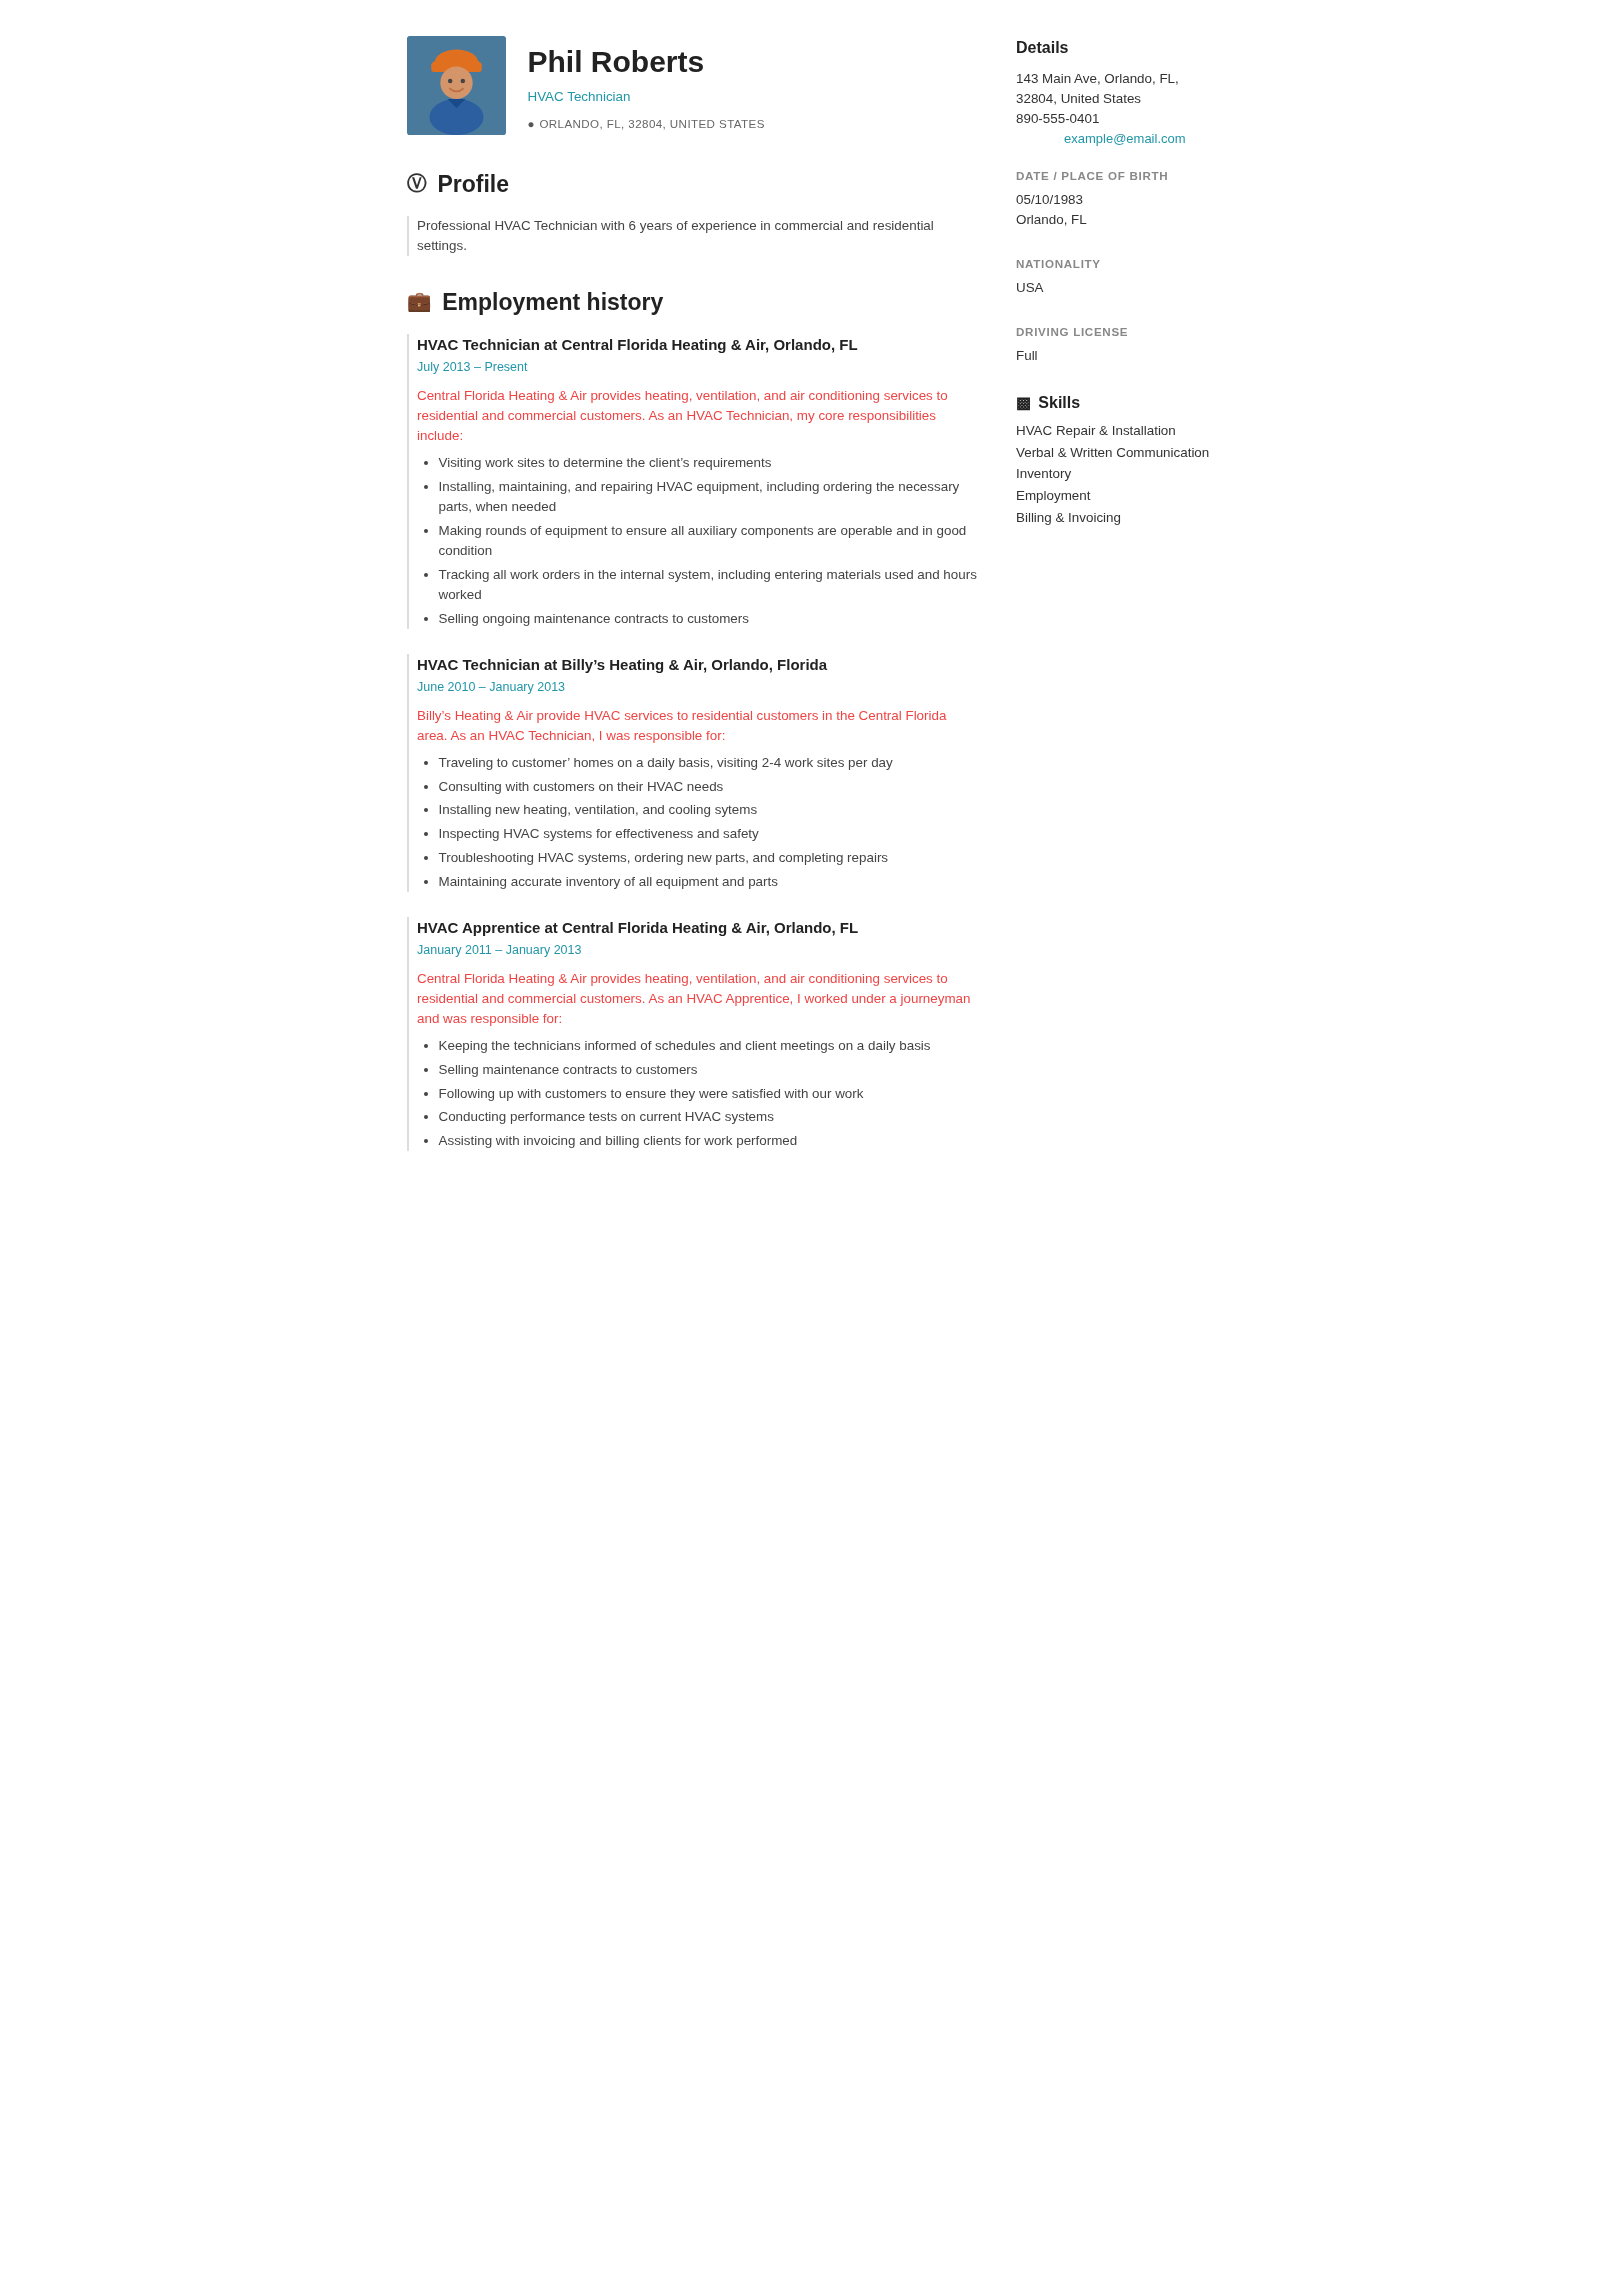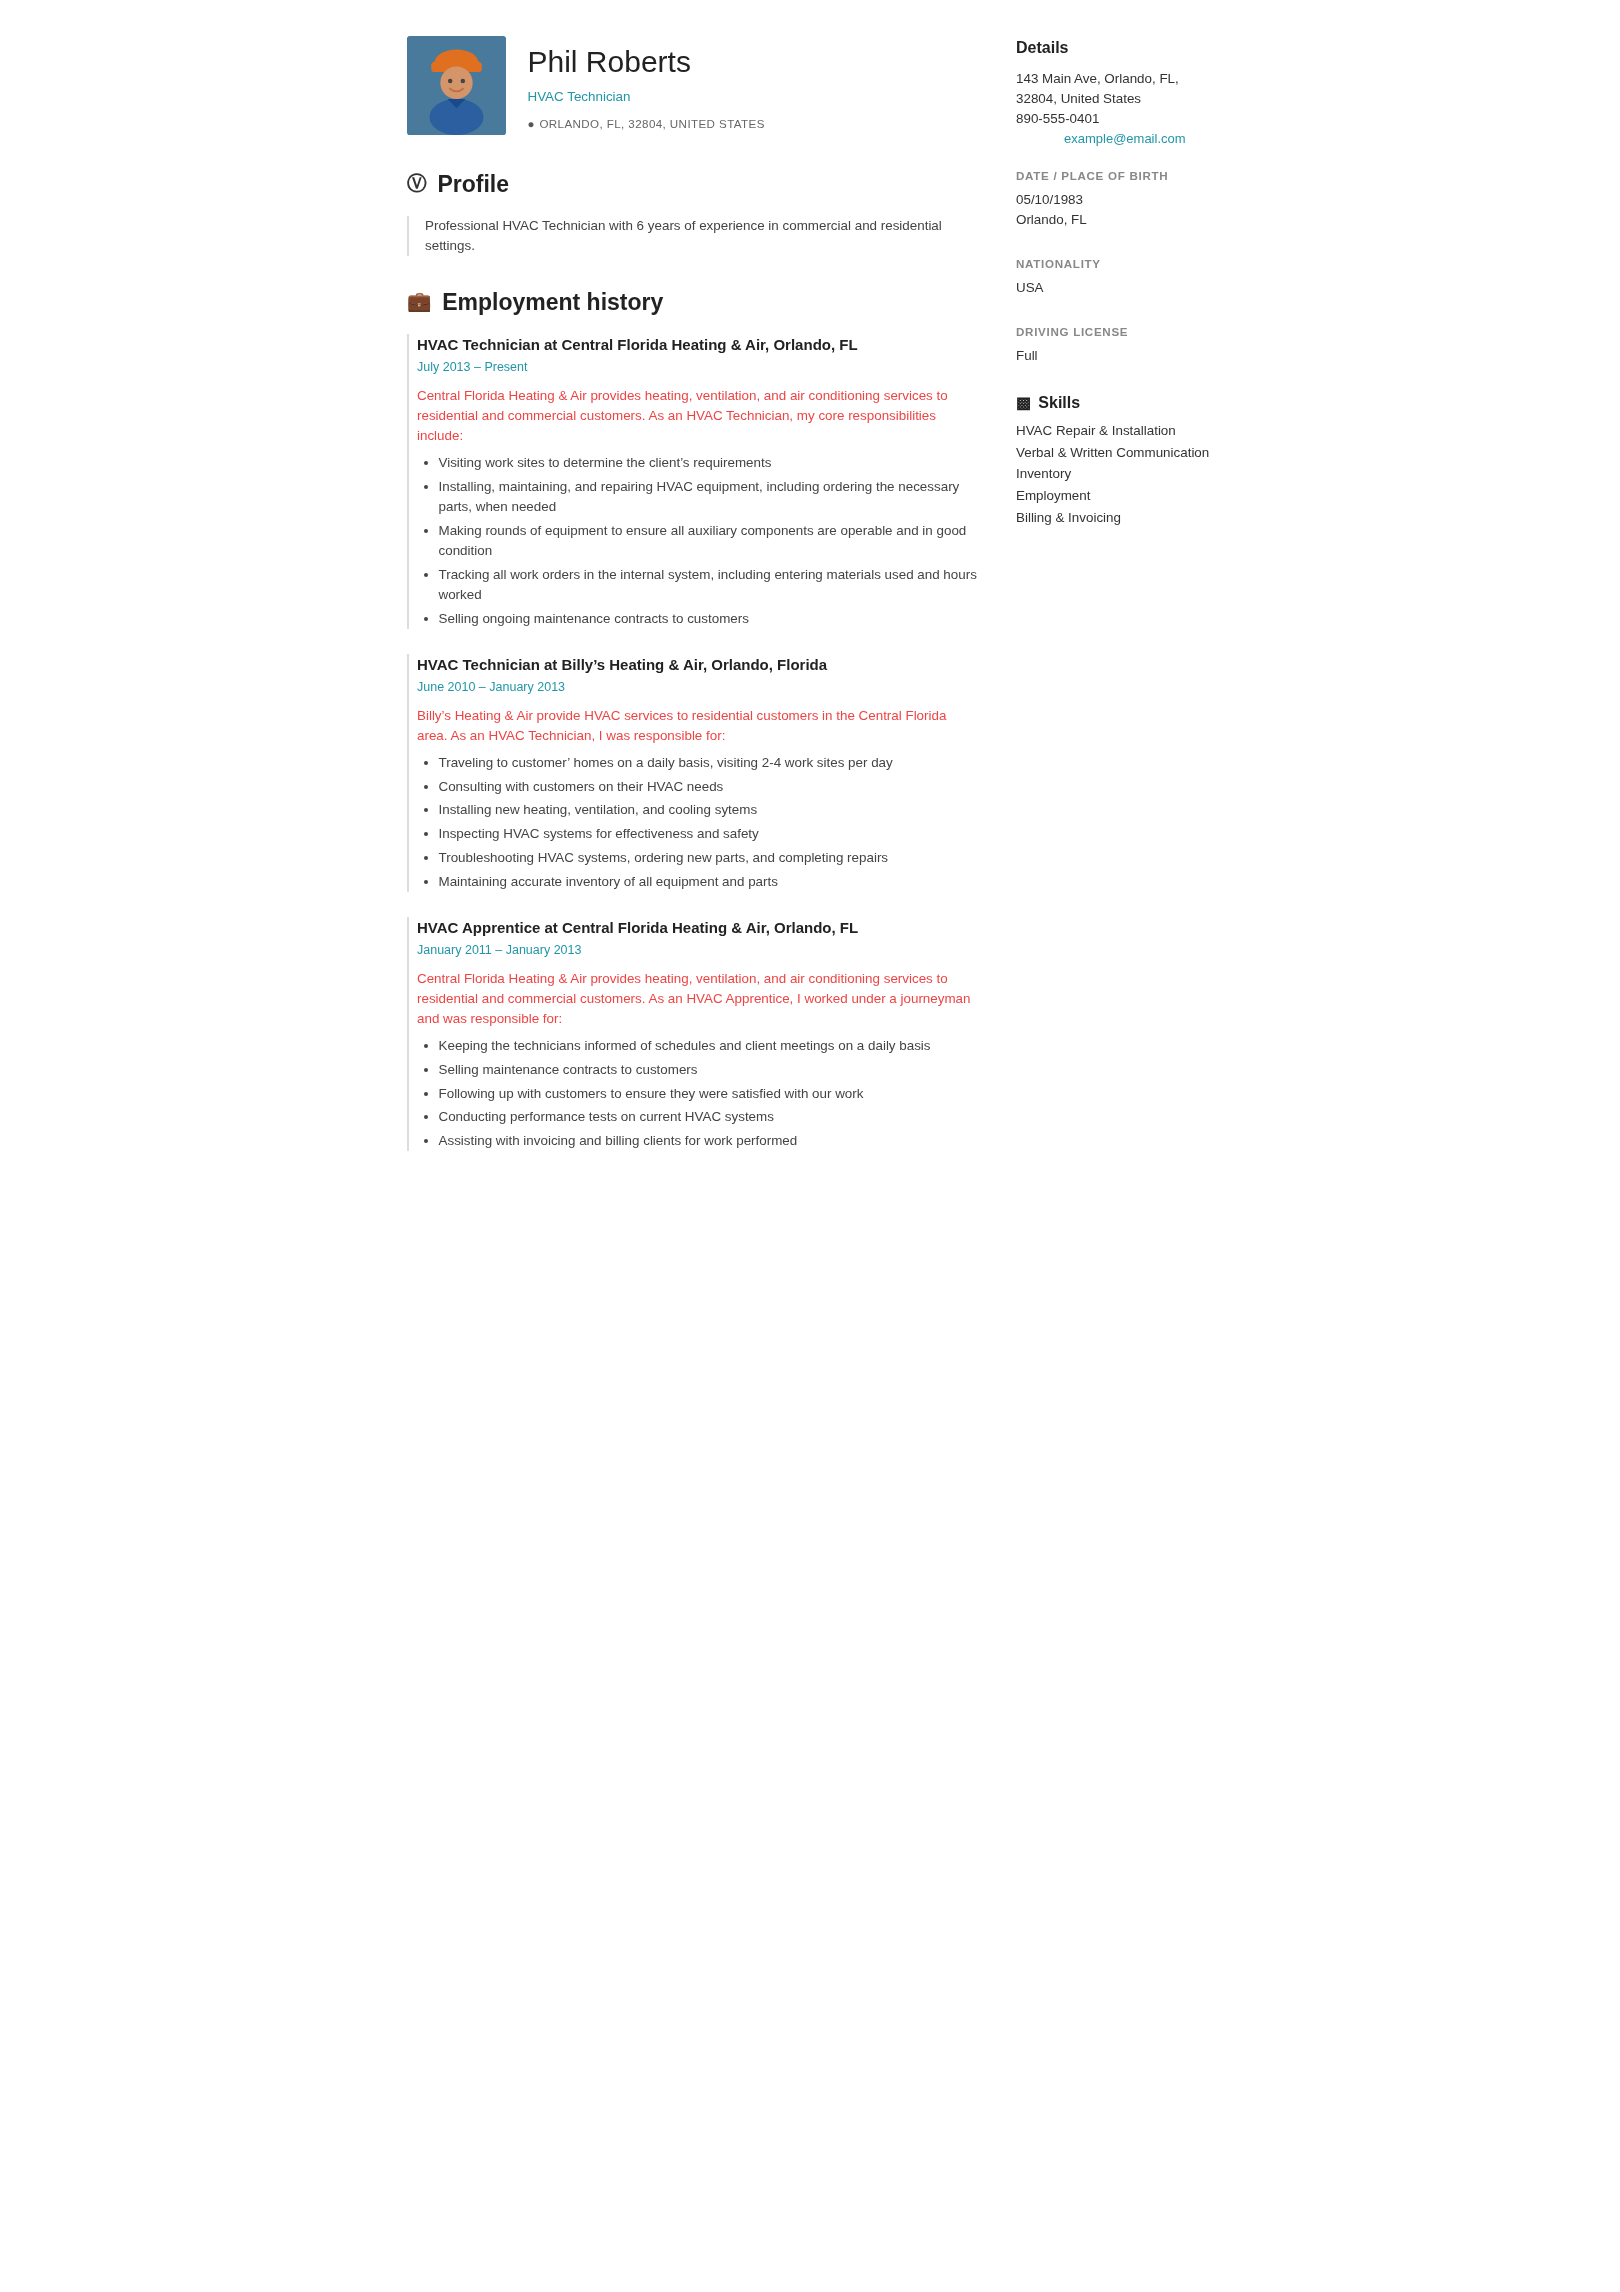--- a/index.html
+++ b/index.html
@@ -44,21 +44,21 @@
       align-items: center;
       justify-content: center;
     }
     
     .avatar svg {
       width: 100%;
       height: 100%;
     }
     .header-info h1 {
       font-size: 30px;
-      font-weight: 400;
+      font-weight: 700;
       color: #222;
       margin-bottom: 3.6px;
     }
     .header-info .title {
       color: #2196a8;
       font-size: 13.4px;
       margin-bottom: 7.2px;
     }
     .header-info .location {
       display: flex;
@@ -89,21 +89,21 @@
       padding-bottom: 0;
     }
     .section-icon {
       font-size: 19.7px;
       color: #333;
     }
 
     
     .profile-text {
       border-left: 2.7px solid #ddd;
-      padding-left: 16px;
+      padding-left: 8px;
       color: #444;
       font-size: 13.4px;
     }
 
     
     .job {
       border-left: 2.7px solid #ddd;
       padding-left: 8px;
       margin-bottom: 25px;
     }

